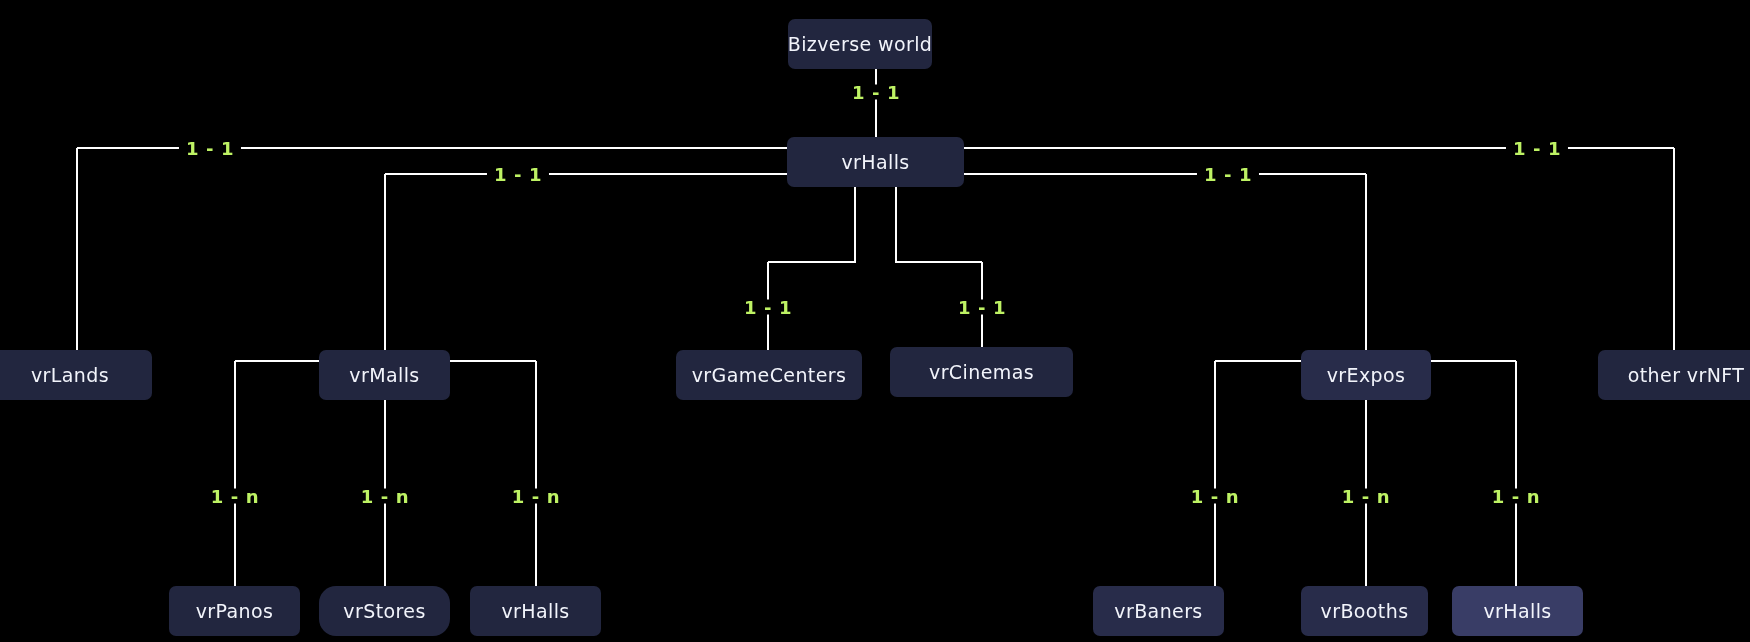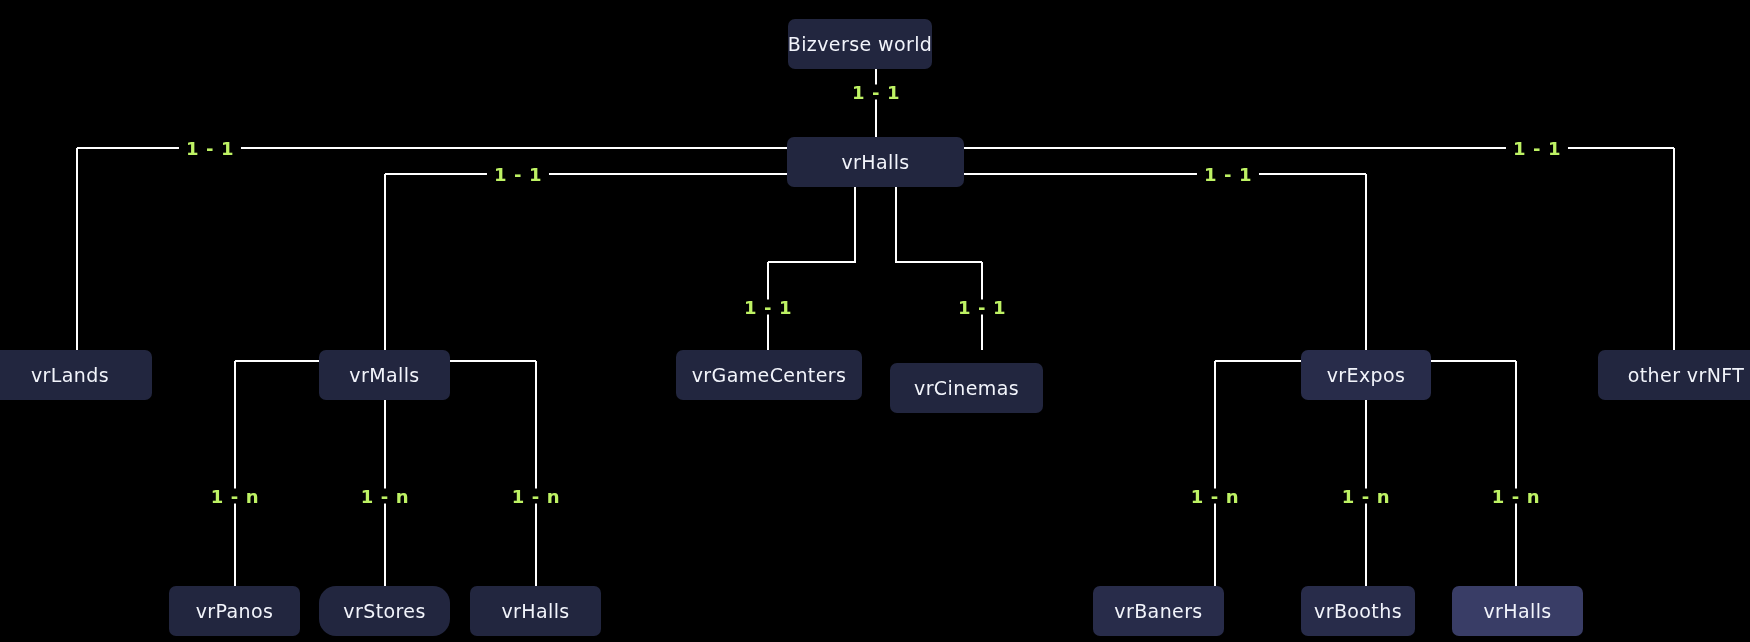--- a/index.html
+++ b/index.html
@@ -102,42 +102,42 @@
       </div>
       <div class="node dark" style="left: -12px; top: 350px; width: 164px; background: rgb(34, 38, 63);">
         <span>vrLands</span>
       </div>
       <div class="node dark" style="left: 319px; top: 350px; width: 131px; background: rgb(34, 38, 63);">
         <span>vrMalls</span>
       </div>
       <div class="node dark" style="left: 676px; top: 350px; width: 186px; background: rgb(34, 38, 63);">
         <span>vrGameCenters</span>
       </div>
-      <div class="node dark" style="left: 890px; top: 363px; width: 153px; background: rgb(34, 38, 63);">
+      <div class="node dark" style="left: 890px; top: 347px; width: 183px; background: rgb(34, 38, 63);">
         <span>vrCinemas</span>
       </div>
       <div class="node mid" style="left: 1301px; top: 350px; width: 130px; background: rgb(40, 44, 74);">
         <span>vrExpos</span>
       </div>
       <div class="node dark" style="left: 1598px; top: 350px; width: 176px; background: rgb(34, 38, 63);">
         <span>other vrNFT</span>
       </div>
       <div class="node dark" style="left: 169px; top: 586px; width: 131px; background: rgb(34, 38, 63);">
         <span>vrPanos</span>
       </div>
       <div class="node dark" style="left: 319px; top: 586px; width: 131px; background: rgb(34, 38, 63); border-radius: 17px;">
         <span>vrStores</span>
       </div>
       <div class="node dark" style="left: 470px; top: 586px; width: 131px; background: rgb(34, 38, 63);">
         <span>vrHalls</span>
       </div>
       <div class="node mid" style="left: 1093px; top: 586px; width: 131px; background: rgb(40, 44, 74);">
         <span>vrBaners</span>
       </div>
-      <div class="node mid" style="left: 1301px; top: 586px; width: 114px; background: rgb(40, 44, 74);">
+      <div class="node mid" style="left: 1301px; top: 586px; width: 127px; background: rgb(40, 44, 74);">
         <span>vrBooths</span>
       </div>
       <div class="node light" style="left: 1452px; top: 586px; width: 131px; background: rgb(57, 61, 102);">
         <span>vrHalls</span>
       </div>
     </div>
   <div id="label-layer">
       <div class="edge-label" style="left: 876px; top: 92px;">1 - 1</div>
       <div class="edge-label" style="left: 210px; top: 148px;">1 - 1</div>
       <div class="edge-label" style="left: 1537px; top: 148px;">1 - 1</div>

